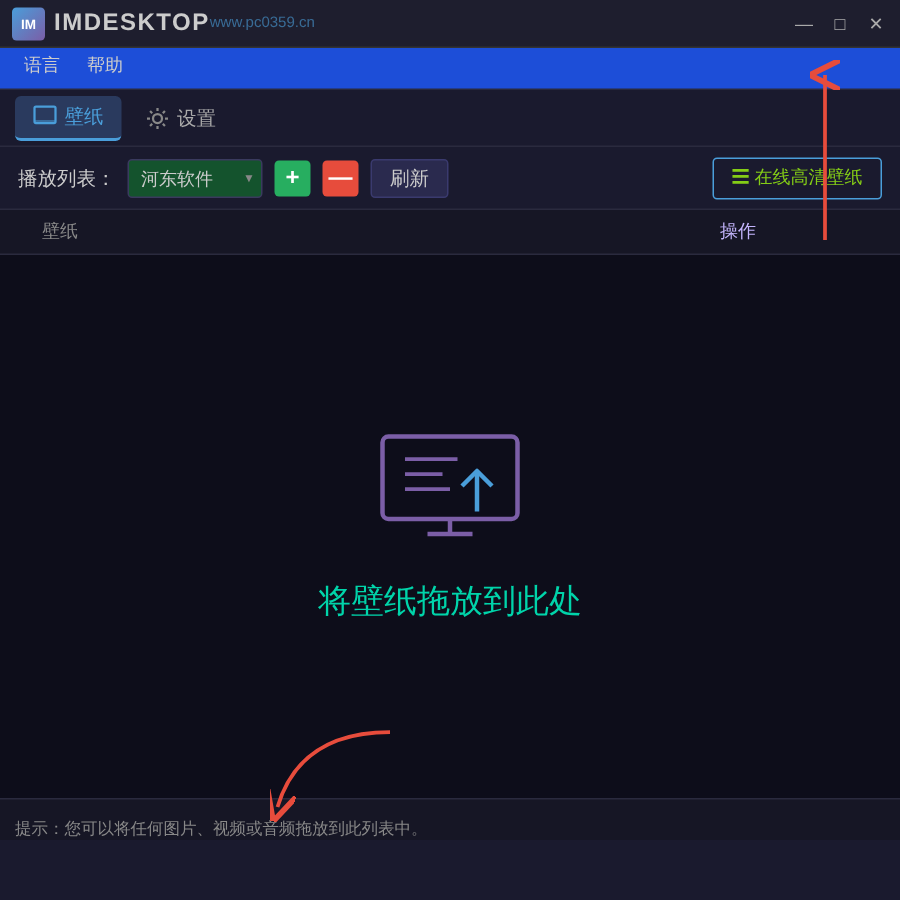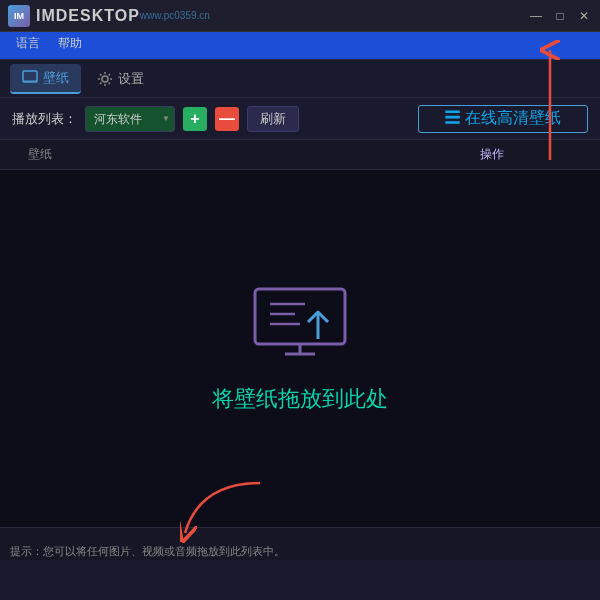--- a/index.html
+++ b/index.html
@@ -203,23 +203,23 @@
       font-size: 13px;
       padding: 0 12px;
       cursor: pointer;
     }
     .spacer { flex: 1; }
     .btn-online {
       height: 28px;
       background: #1a1a2e;
       border: 1px solid #4a9eda;
       border-radius: 3px;
-      color: #0ea5e9;
-      font-size: 16px;
-      padding: 0 26px;
+      color: #84cc16;
+      font-size: 12px;
+      padding: 0 12px;
       cursor: pointer;
       display: flex;
       align-items: center;
       gap: 5px;
       white-space: nowrap;
     }
 
     
     .table-header {
       height: 30px;
@@ -266,22 +266,22 @@
       font-size: 22px;
       font-weight: normal;
     }
 
     
     .hint-bar {
       height: 28px;
       background: #161625;
       border-top: 1px solid #2a2a3e;
       display: flex;
-      align-items: flex-start;
-      padding: 16px 10px;
+      align-items: flex-end;
+      padding: 0 10px;
       position: relative;
     }
     .hint-text {
       color: #888;
       font-size: 11px;
     }
 
     .app-container {
       display: flex;
       flex-direction: column;

